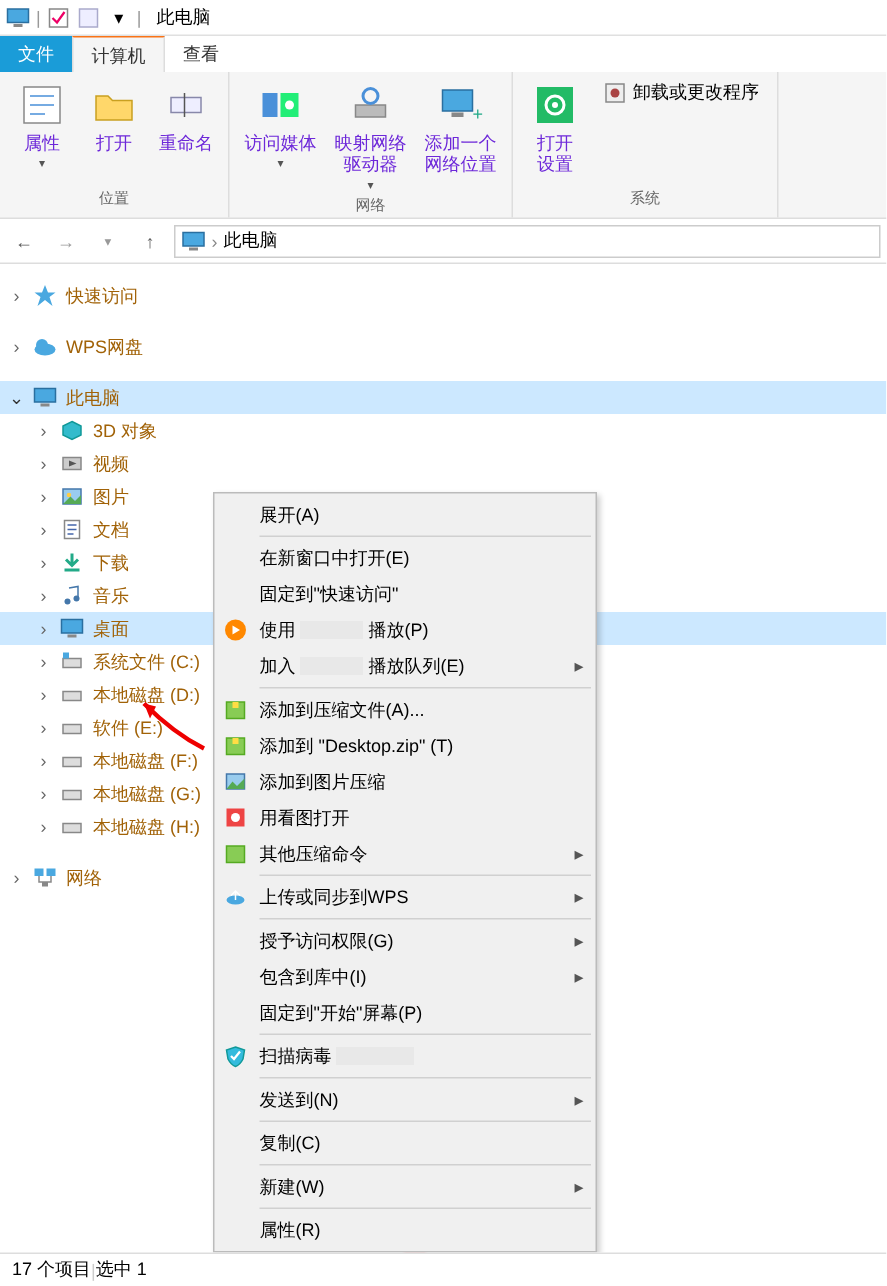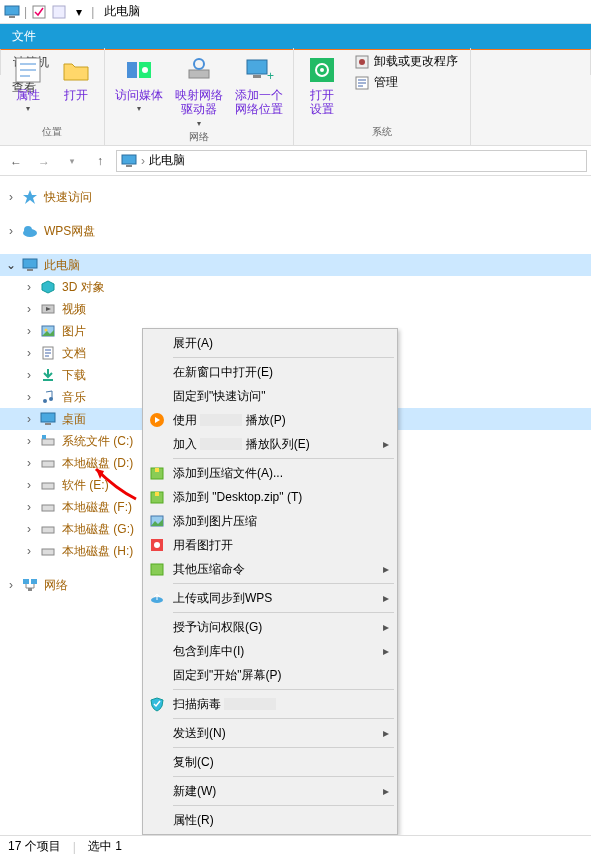--- a/index.html
+++ b/index.html
@@ -5,21 +5,21 @@
 * { margin: 0; padding: 0; box-sizing: border-box; font-family: "Microsoft YaHei", "Segoe UI", sans-serif; font-size: 12px; }
 body { background: #fff; width: 591px; height: 857px; overflow: hidden; position: relative; }
 
 
 .titlebar { height: 24px; background: #fff; border-bottom: 1px solid #e0e0e0; display: flex; align-items: center; padding: 0 4px; gap: 4px; }
 .titlebar .icon { width: 16px; height: 16px; display: inline-flex; align-items: center; justify-content: center; }
 .titlebar .title { margin-left: 6px; color: #000; }
 .qat-sep { color: #999; }
 
 
-.ribbon-tabs { height: 24px; display: flex; align-items: stretch; background: #fff; flex-direction: column; }
+.ribbon-tabs { height: 24px; display: flex; align-items: stretch; background: #fff; }
 .ribbon-tab { padding: 4px 12px; cursor: pointer; color: #333; }
 .ribbon-tab.file { background: #1a9cd8; color: #fff; }
 .ribbon-tab.active { background: #f5f5f5; border-top: 1px solid #f97316; border-left: 1px solid #ddd; border-right: 1px solid #ddd; }
 
 
 .ribbon { height: 98px; background: #f5f5f5; border-bottom: 1px solid #ddd; display: flex; }
 .rgroup { padding: 4px 8px; border-right: 1px solid #ddd; display: flex; flex-direction: column; justify-content: space-between; }
 .rgroup-items { display: flex; gap: 8px; align-items: flex-start; }
 .rbig { display: flex; flex-direction: column; align-items: center; gap: 2px; padding: 2px; cursor: pointer; min-width: 40px; }
 .rbig .bigicon { width: 32px; height: 32px; }
@@ -54,21 +54,21 @@
 
 
 .ctxmenu { position: absolute; left: 142px; top: 328px; width: 256px; background: #f0f0f0; border: 1px solid #bbb; box-shadow: 2px 2px 4px rgba(0,0,0,0.2); padding: 2px; }
 .ctx-item { height: 24px; display: flex; align-items: center; padding: 0 20px 0 28px; position: relative; cursor: pointer; color: #000; }
 .ctx-item.bold { font-weight: normal; }
 .ctx-sep { height: 1px; background: #d0d0d0; margin: 2px 1px 2px 28px; }
 .ctx-icon { position: absolute; left: 4px; width: 16px; height: 16px; display: inline-flex; align-items: center; justify-content: center; }
 .ctx-sub { position: absolute; right: 6px; color: #555; }
 
 
-.statusbar { position: absolute; bottom: 0; left: 0; right: 0; height: 22px; border-top: 1px solid #ddd; background: #fff; display: flex; align-items: center; padding: 0 8px; gap: 12px; }
+.statusbar { position: absolute; bottom: 0; left: 0; right: 0; height: 22px; border-top: 1px solid #ddd; background: #fff; display: flex; align-items: center; padding: 0 8px; gap: 0; }
 .statusbar .sep { color: #ccc; }
 </style>
 </head>
 <body>
 
 <div class="titlebar">
   <span class="icon">
       <svg width="16" height="14">
         <rect x="1" y="1" width="14" height="9" fill="#4aa8e0" stroke="#2a6fa0"></rect>
         <rect x="5" y="11" width="6" height="2" fill="#888"></rect>
@@ -108,20 +108,27 @@
             </svg></span>
         <span class="lbl">属性</span>
         <span style="font-size:8px;color:#555">▾</span>
       </div>
       <div class="rbig">
         <span class="bigicon"><svg width="32" height="32">
               <path d="M4 10 L12 10 L15 13 L28 13 L28 26 L4 26 Z" fill="#ffd76a" stroke="#c9a020"></path>
             </svg></span>
         <span class="lbl">打开</span>
       </div>
+      <div class="rbig">
+        <span class="bigicon"><svg width="32" height="32">
+              <rect x="6" y="11" width="20" height="10" fill="#eef" stroke="#88a"></rect>
+              <line x1="15" y1="8" x2="15" y2="24" stroke="#555"></line>
+            </svg></span>
+        <span class="lbl">重命名</span>
+      </div>
     </div>
     <div class="rgroup-label">位置</div>
   </div>
 
   <div class="rgroup">
     <div class="rgroup-items">
       <div class="rbig">
         <span class="bigicon"><svg width="32" height="32">
               <rect x="4" y="8" width="10" height="16" fill="#4a90d9"></rect>
               <rect x="16" y="8" width="12" height="16" fill="#2e7"></rect>
@@ -160,27 +167,20 @@
             </svg></span>
         <span class="lbl"><span>打开</span><br><span>设置</span></span>
       </div>
       <div class="rsmall-col">
         <div class="rsmall">
             <span class="smicon"><svg width="16" height="16">
                 <rect x="2" y="2" width="12" height="12" fill="#eee" stroke="#888"></rect>
                 <circle cx="8" cy="8" r="3" fill="#a44"></circle>
               </svg></span>
             <span>卸载或更改程序</span>
-          </div>
-        <div class="rsmall">
-            <span class="smicon"><svg width="16" height="16">
-                <rect x="2" y="2" width="12" height="12" fill="#fff" stroke="#888"></rect>
-                <path d="M4 5h8M4 8h8M4 11h5" stroke="#46a"></path>
-              </svg></span>
-            <span>管理</span>
           </div>
       </div>
     </div>
     <div class="rgroup-label">系统</div>
   </div>
 </div>
 
 <div class="navbar">
   <span class="nav-btn enabled">←</span>
   <span class="nav-btn">→</span>

